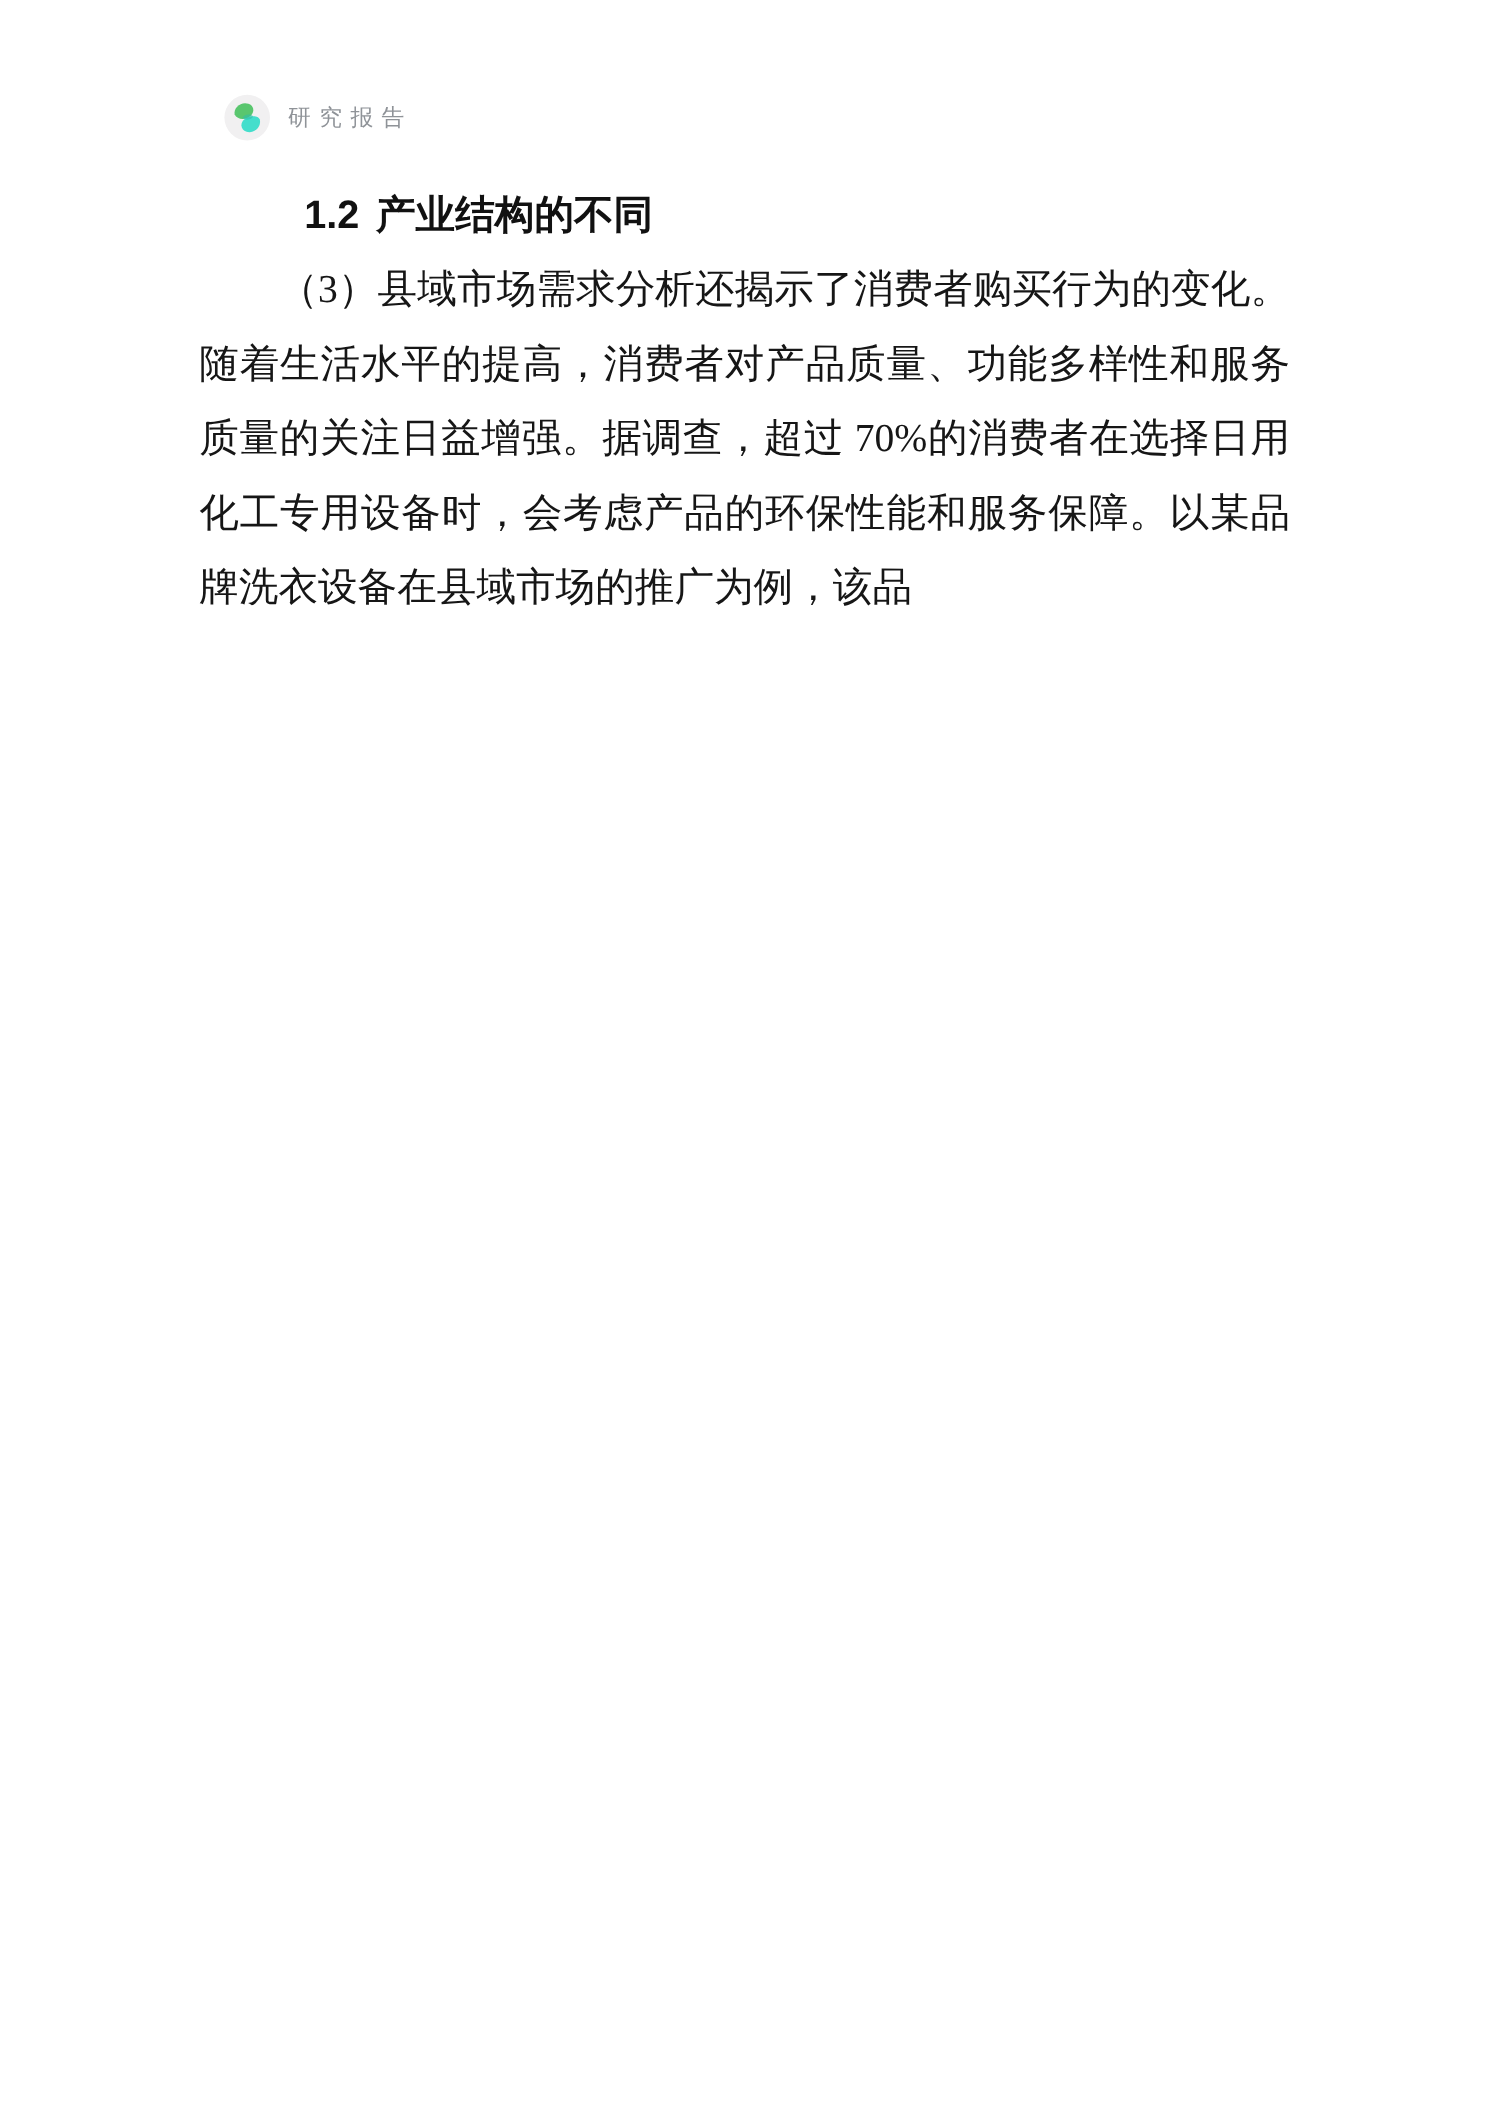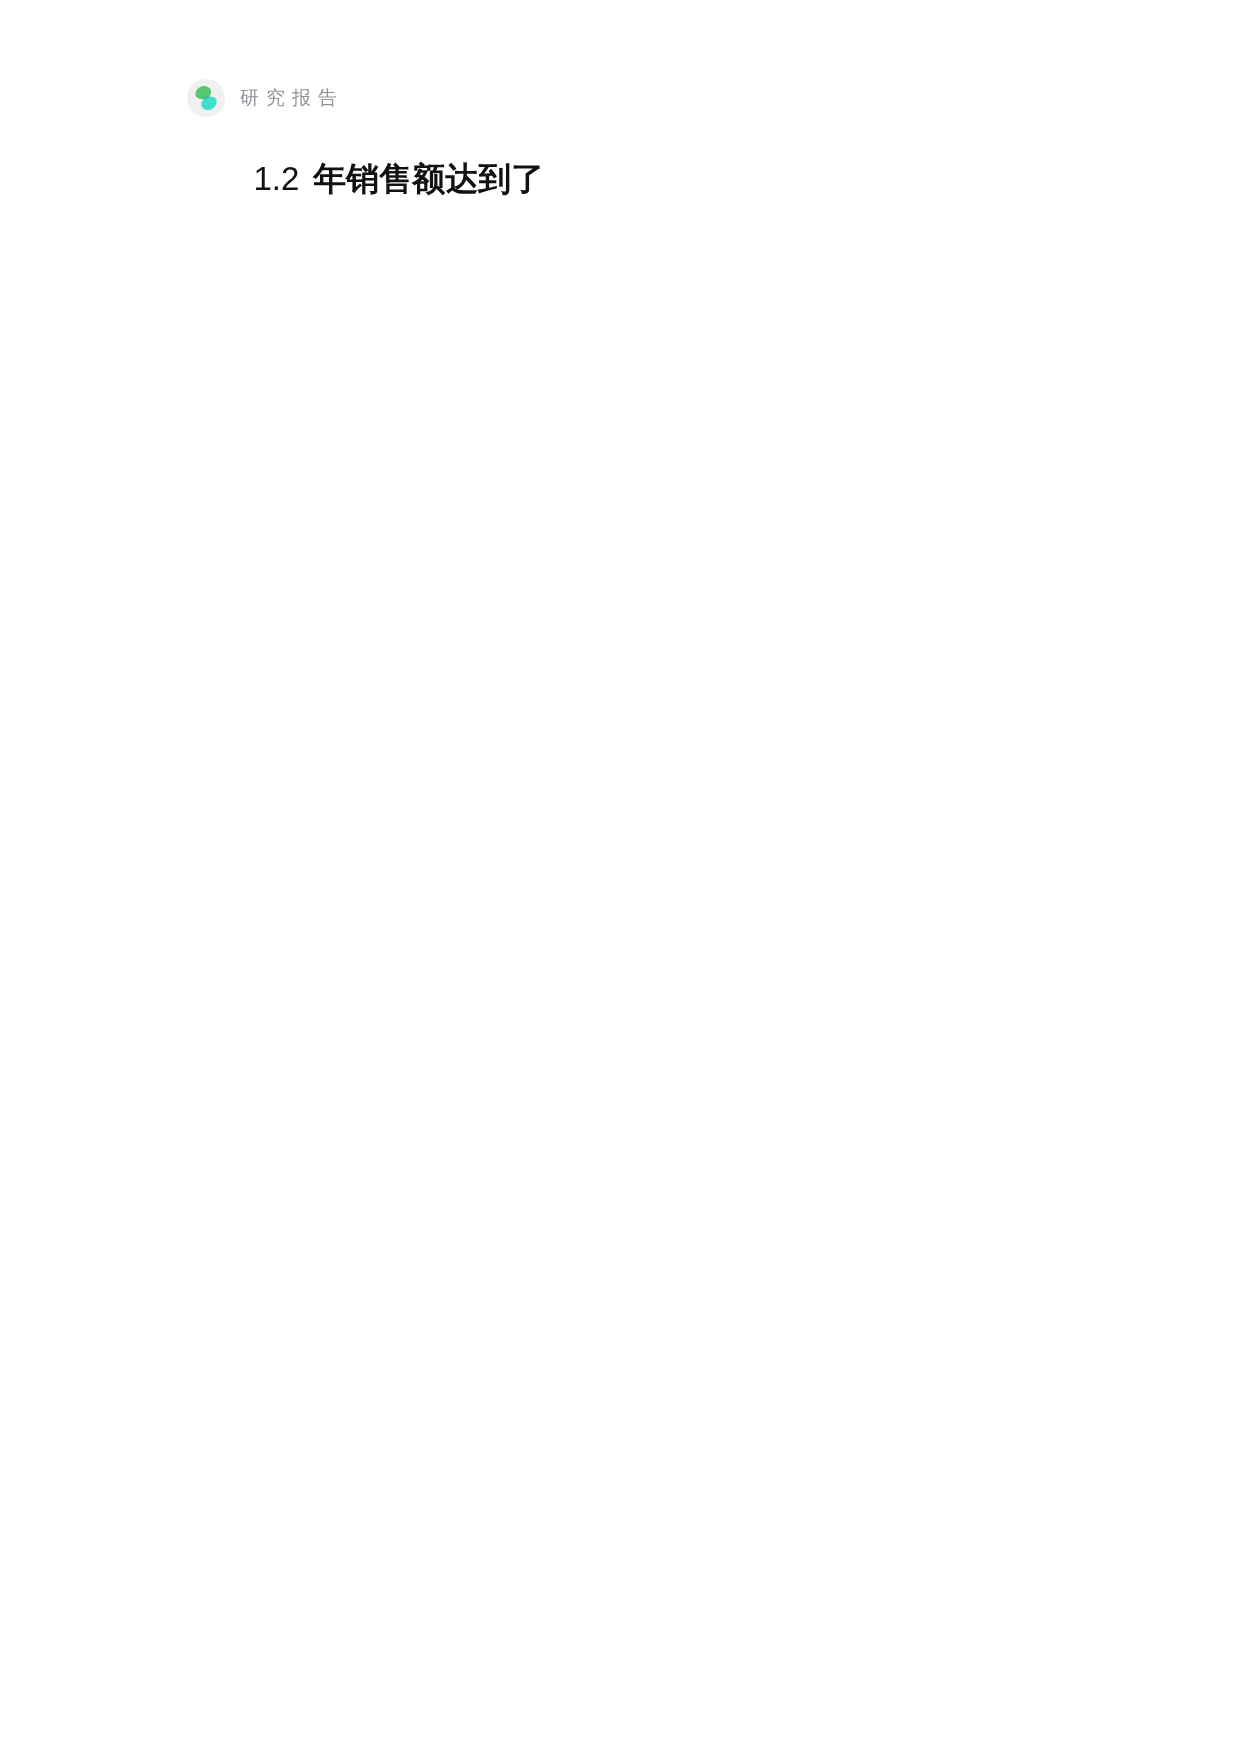--- a/index.html
+++ b/index.html
@@ -61,21 +61,21 @@
     margin: 0;
     padding: 0;
     font-size: 33px;
     line-height: 62px;
     font-weight: 600;
     text-indent: 2.65em;
     color: #111111;
   }
   .section-heading .h-num {
     font-family: "Liberation Sans", "DejaVu Sans", sans-serif;
-    font-weight: 400;
+    font-weight: 700;
     margin-right: 14px;
   }
 
   
   .page-footer {
     position: absolute;
     top: 1636px;
     left: 0;
     width: 1052px;
     text-align: right;
@@ -98,24 +98,25 @@
         <path d="M30.5 21.5 C 32 28, 25.5 33.5, 19.5 31.8 C 14.8 30.4, 13.8 25.2, 17.2 21.8 C 20.8 18.4, 28.5 17.5, 30.5 21.5 Z" fill="#35dcc9" opacity="0.92"></path>
         <path d="M16 20 C 18 17, 23 16.5, 25 19 C 23 22, 18 22.8, 16 20 Z" fill="#2fbfa8" opacity="0.6"></path>
       </svg>
     </span>
     <span class="brand">研究报告</span>
   </header>
 
   <main class="doc-body">
 
     <h2 class="section-heading">
-      <span class="h-num">1.2</span><span class="h-title">年销售额达到了</span>
+      <span class="h-num">1.2</span><span class="h-title">产业结构的不同</span>
     </h2>
 
 
 
+    <p class="para-indent">（3）县域市场需求分析还揭示了消费者购买行为的变化。随着生活水平的提高，消费者对产品质量、功能多样性和服务质量的关注日益增强。据调查，超过 70%的消费者在选择日用化工专用设备时，会考虑产品的环保性能和服务保障。以某品牌洗衣设备在县域市场的推广为例，该品</p>
   </main>
 
   <footer class="page-footer">
     <span>- 5 -</span>
   </footer>
 
 </div>
 
 </body></html>

